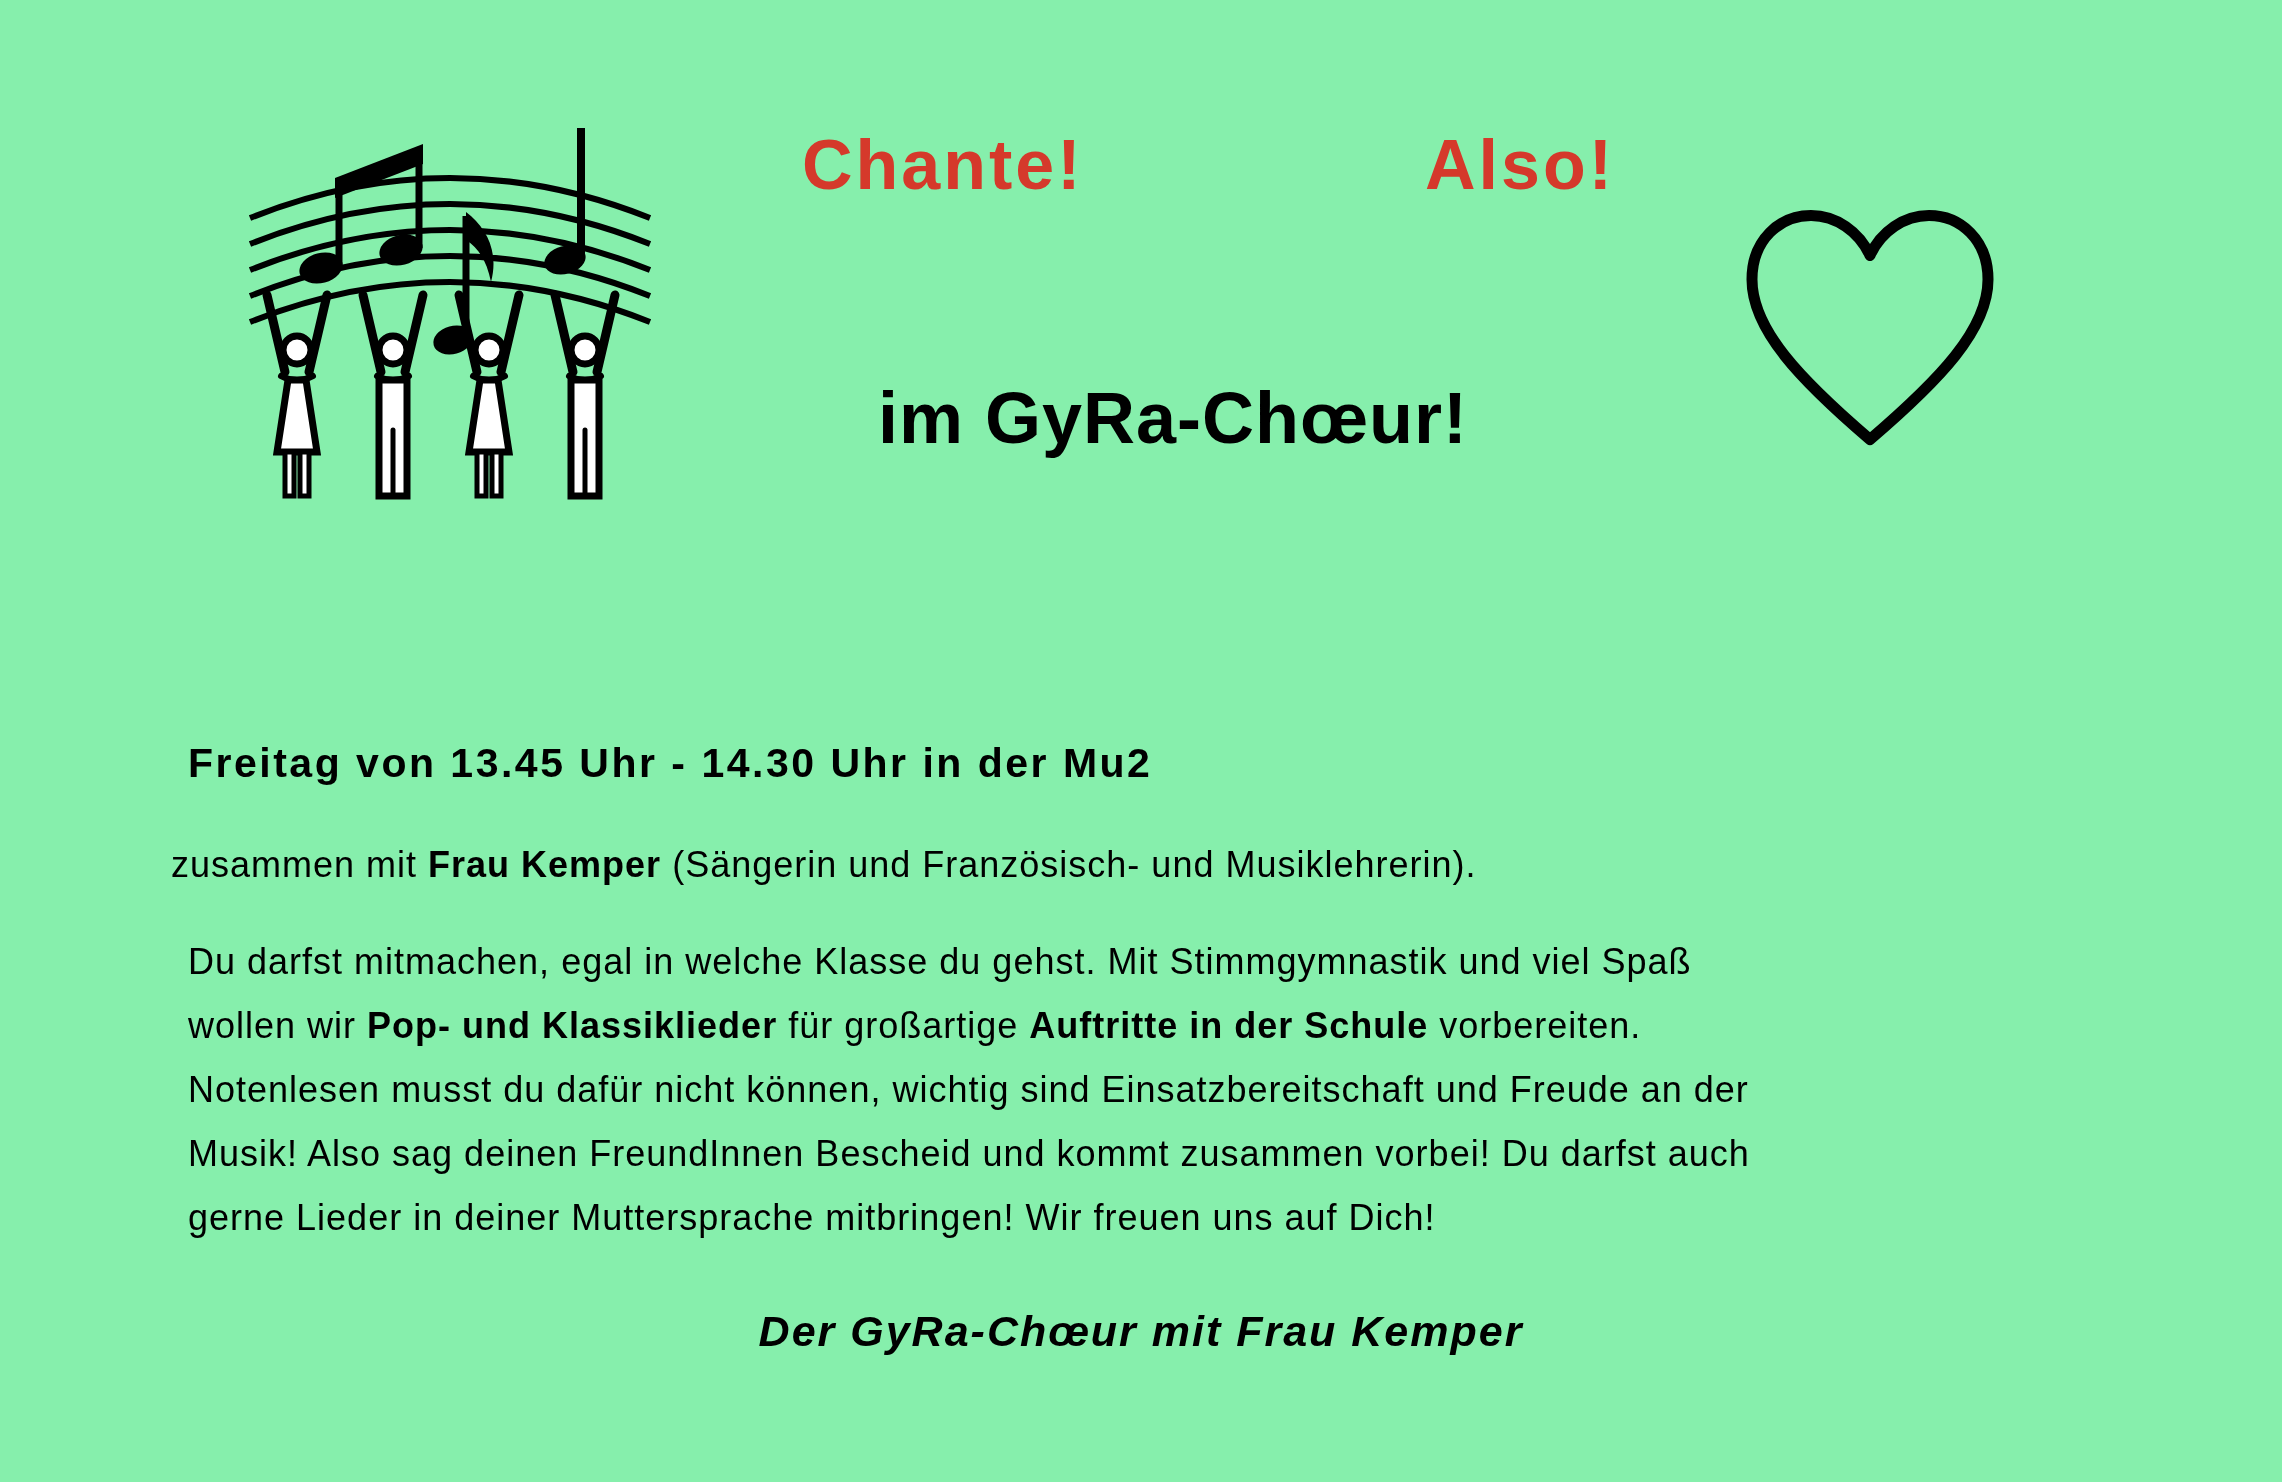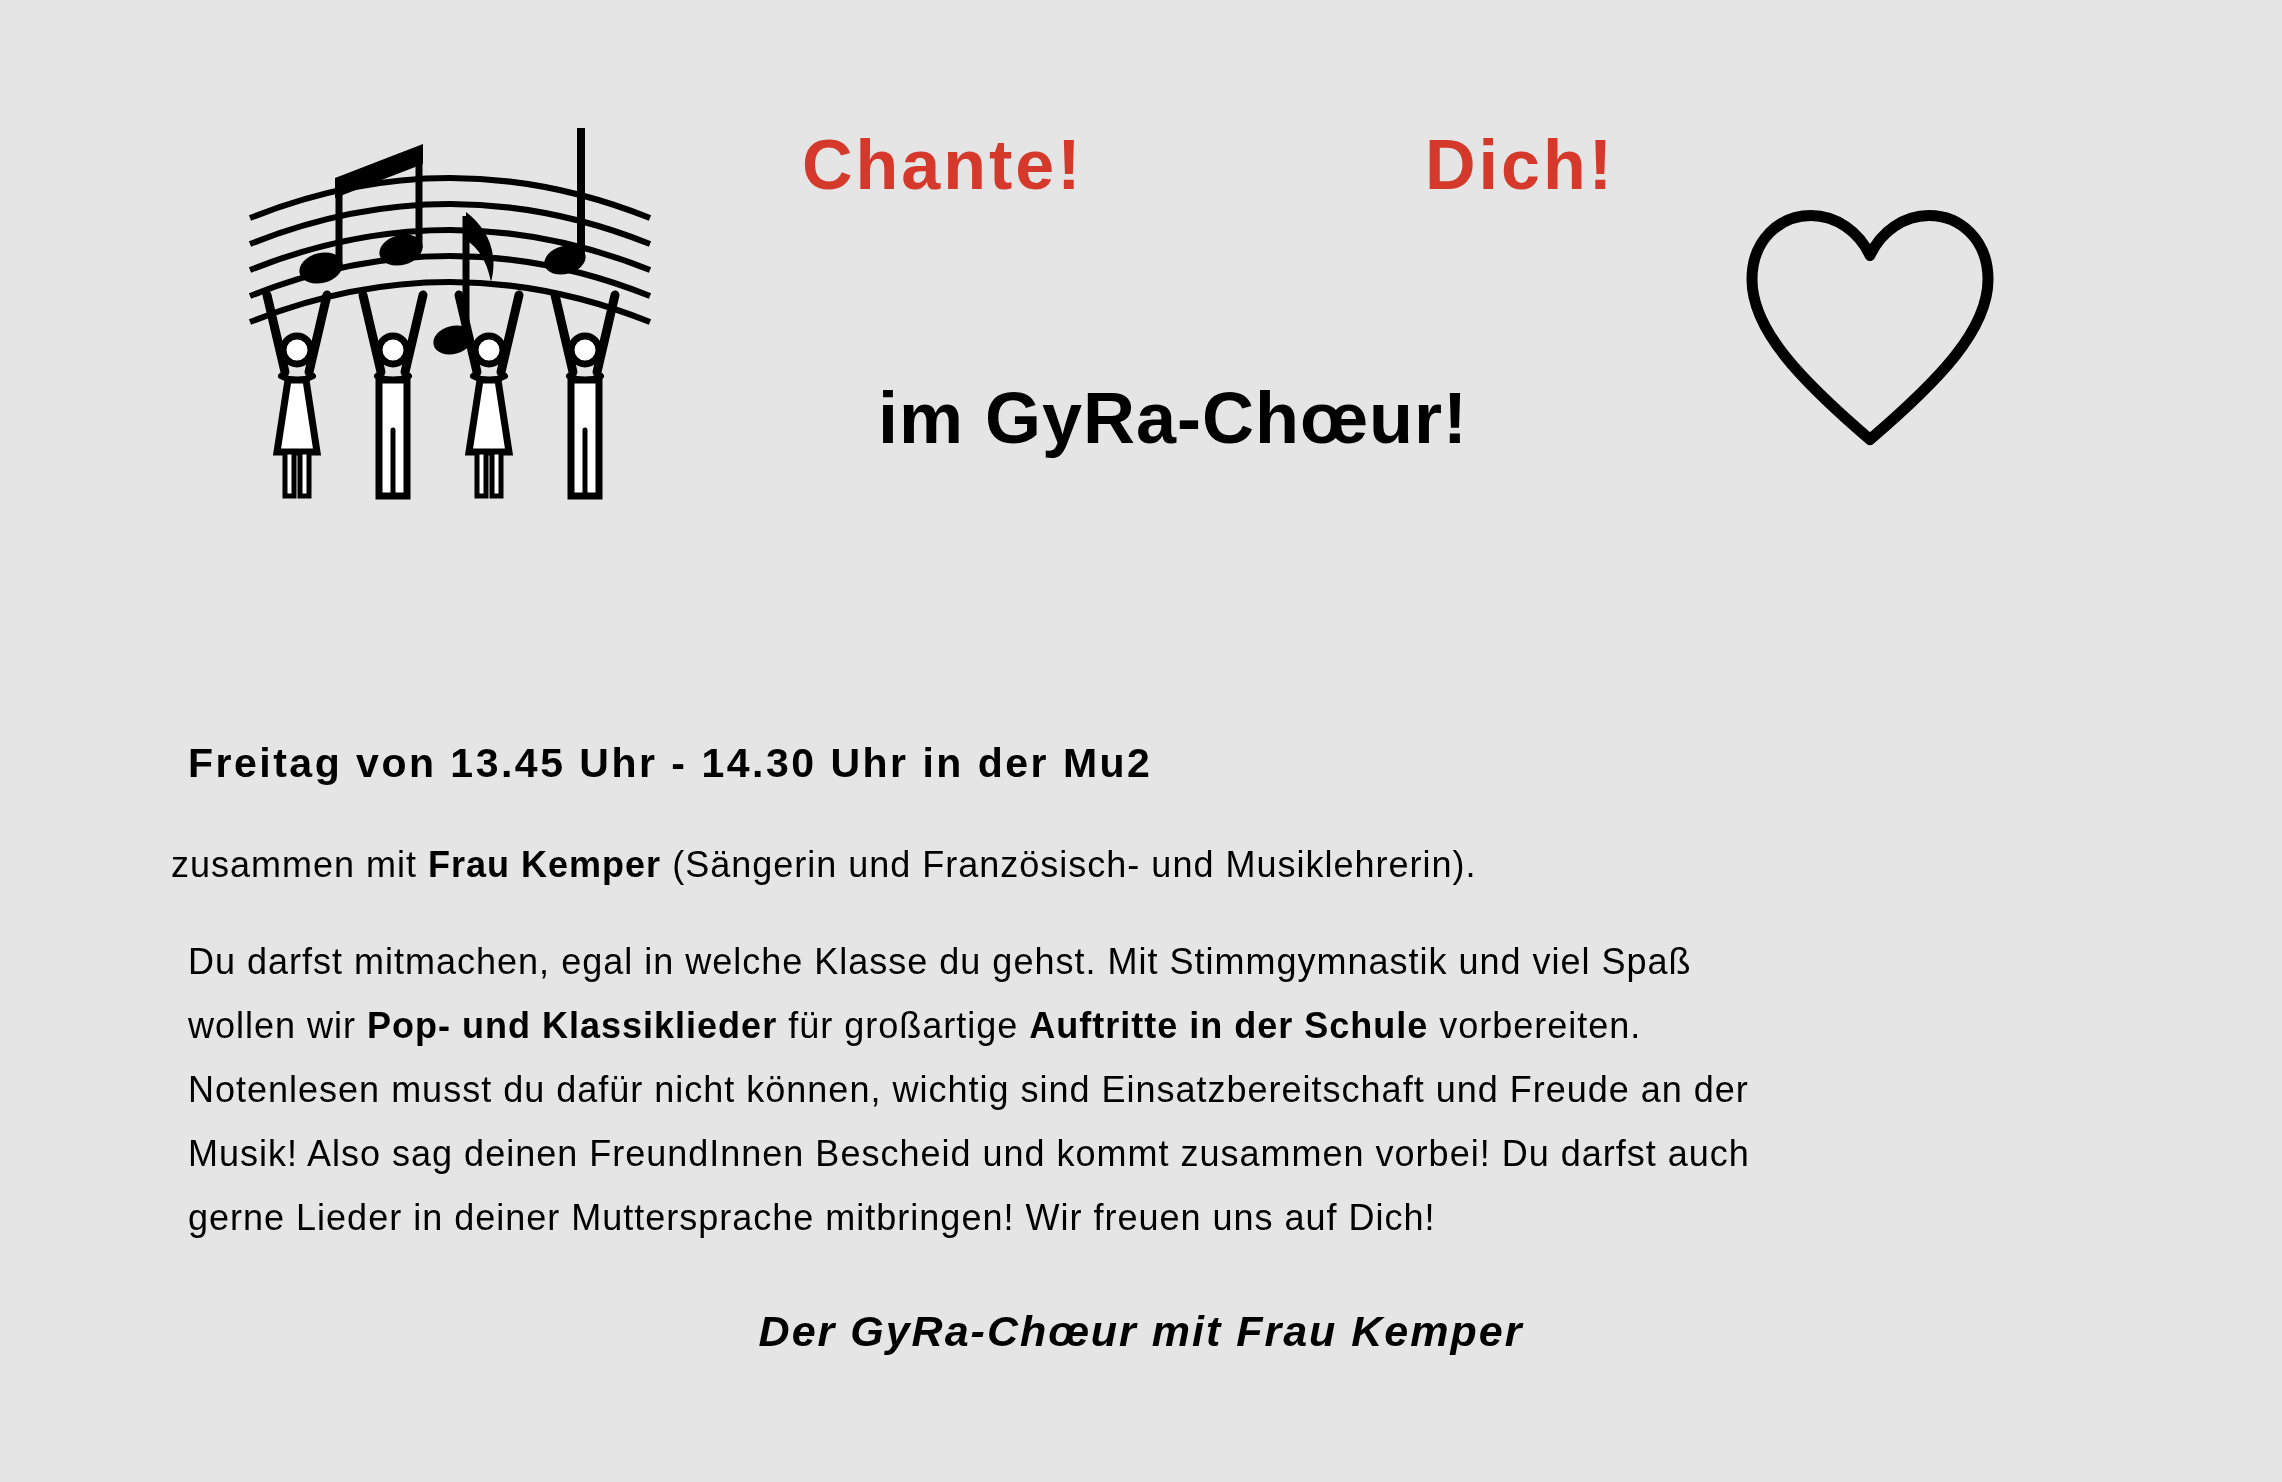--- a/index.html
+++ b/index.html
@@ -1,19 +1,19 @@
 <!DOCTYPE html>
 <html lang="de"><head>
 <meta charset="utf-8">
 <style>
   html,body{margin:0;padding:0;background:#fff;}
   .page{
     position:relative;
     width:2282px;height:1482px;
-    background:#e5e5e5;
+    background:#86efac;
     font-family:"Liberation Sans", sans-serif;
     color:#000;
     overflow:hidden;
   }
   .abs{position:absolute;}
   .red-title{
     font-weight:bold;
     font-size:70px;
     line-height:1;
     letter-spacing:3px;
@@ -127,21 +127,21 @@
           <circle cx="350" cy="250" r="14" stroke-width="7" fill="#fff"></circle>
           <path d="M334 276 Q350 284 366 276" stroke-width="6" fill="none"></path>
           <rect x="336" y="280" width="28" height="116" stroke-width="7" fill="#fff"></rect>
           <line x1="350" y1="330" x2="350" y2="394" stroke-width="5"></line>
         </g>
       </g>
     </svg>
   </div>
 
   <div class="abs red-title" style="left:802px;top:130px;">Chante!</div>
-  <div class="abs red-title" style="left:1425px;top:130px;">Dich!</div>
+  <div class="abs red-title" style="left:1425px;top:130px;">Also!</div>
 
   <div class="abs main-title" style="left:878px;top:382px;">im GyRa-Chœur!</div>
 
   <div class="abs" style="left:1730px;top:185px;">
     <svg width="280" height="285" viewBox="0 0 280 280">
       <path d="M140 252 C70 192 22 142 22 92 C22 52 50 28 81 28 C106 28 129 44 140 68 C151 44 174 28 199 28 C230 28 258 52 258 92 C258 142 210 192 140 252 Z" fill="none" stroke="#000" stroke-width="11" stroke-linejoin="round"></path>
     </svg>
   </div>
 
 

